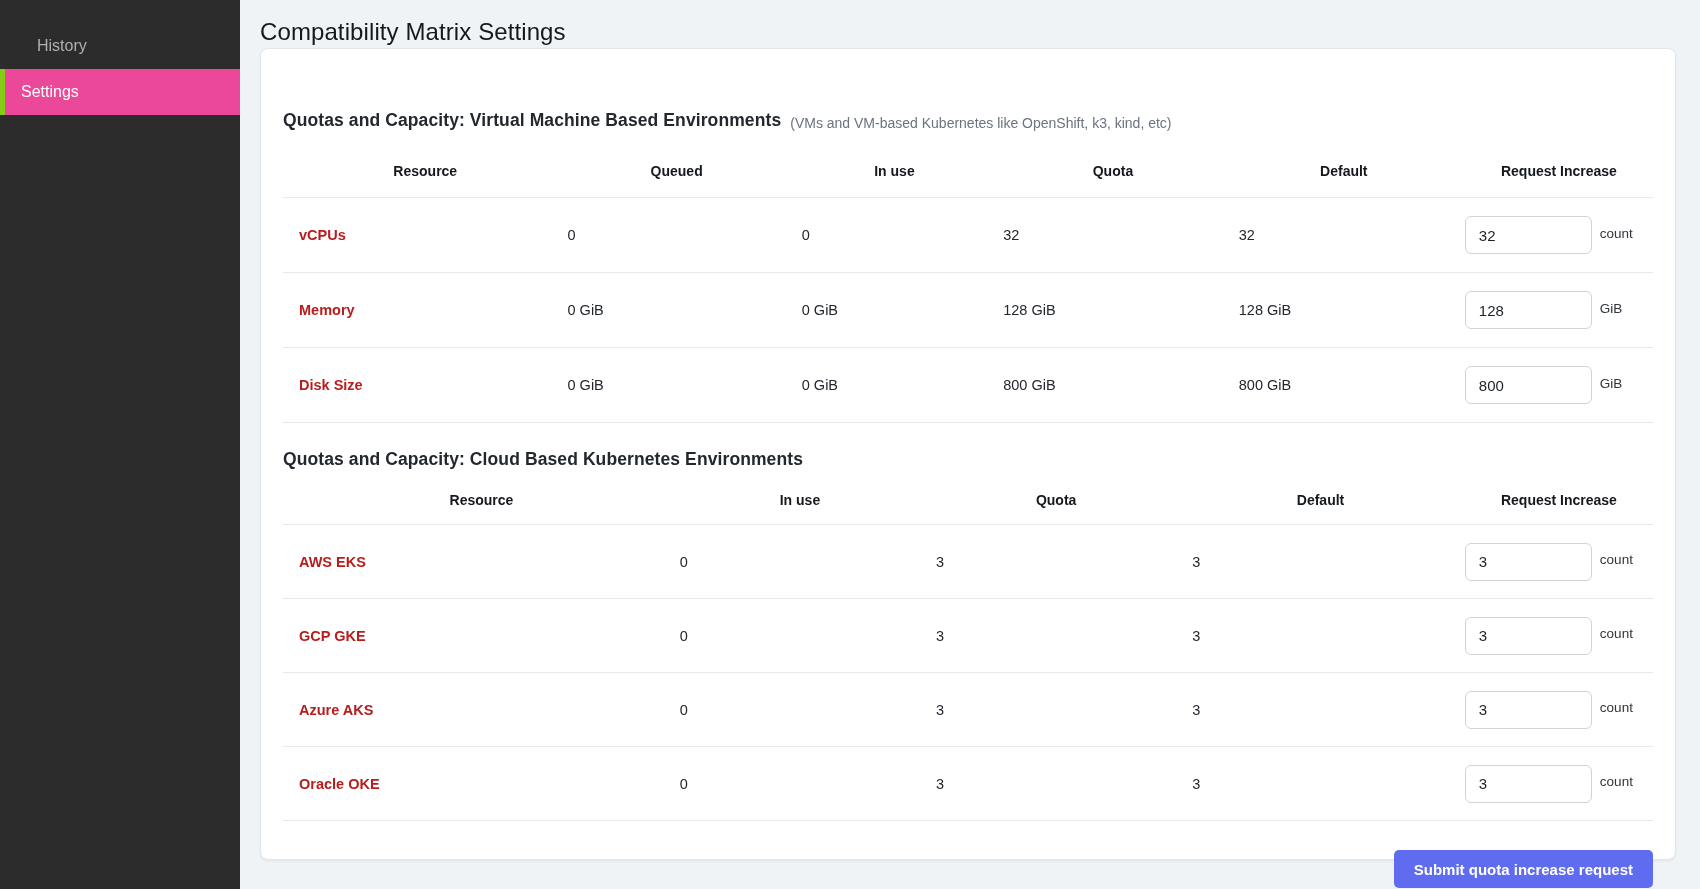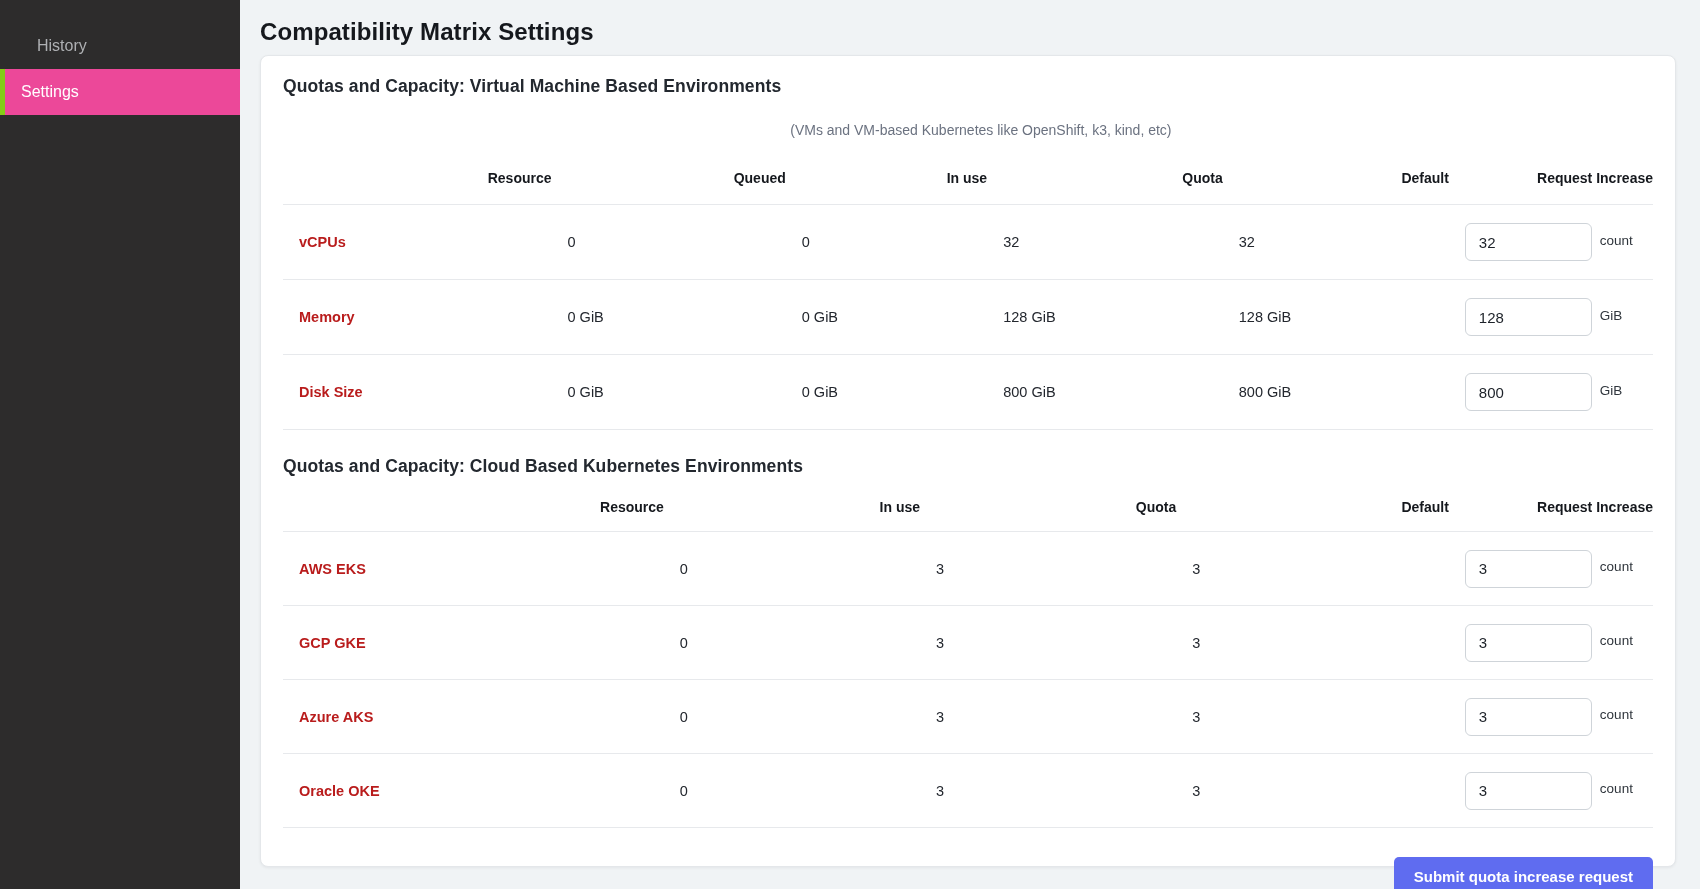--- a/index.html
+++ b/index.html
@@ -29,50 +29,50 @@
   .nav-item.active {
     background: #ec4899;
     color: #ffffff;
     border-left: 5px solid #84cc16;
     padding-left: 16px;
   }
 
   
   .main { flex: 1; padding: 18px 24px 0 20px; }
   .page-title {
-    font-size: 24px; font-weight: 700; color: #15181d;
+    font-size: 24px; font-weight: 400; color: #15181d;
     letter-spacing: 0.1px;
-    margin-bottom: 9px;
+    margin-bottom: 2px;
   }
   .card {
     background: #ffffff;
     border: 1px solid #e4e7ea;
     border-radius: 8px;
     box-shadow: 0 1px 3px rgba(16,24,40,0.06);
     width: 1416px;
     height: 812px;
     padding: 20px 22px 12px 22px;
   }
 
   .section-heading {
-    display: flex; align-items: flex-start; gap: 9px;
+    display: flex; align-items: flex-end; gap: 9px;
     margin: 0 0 6px 0;
   }
   .section-heading .sh-title {
     font-size: 17.5px; font-weight: 600; color: #23282f;
     letter-spacing: 0.1px;
   }
   .section-heading .sh-note {
     font-size: 14px; font-weight: 400; color: #6b7280; margin-top: 46px;
   }
   .section-heading.second { margin-top: 26px; margin-bottom: 2px; }
 
   table { width: 100%; border-collapse: collapse; table-layout: fixed; }
   th {
-    text-align: right;
+    text-align: center;
     font-size: 14px; font-weight: 700; color: #15181d;
     padding: 26px 0 18px 16px;
     border-bottom: 1px solid #e7e9ec;
     white-space: nowrap;
   }
   td {
     font-size: 14.5px; color: #23272e;
     padding-left: 16px;
     border-bottom: 1px solid #e7e9ec;
     white-space: nowrap;

